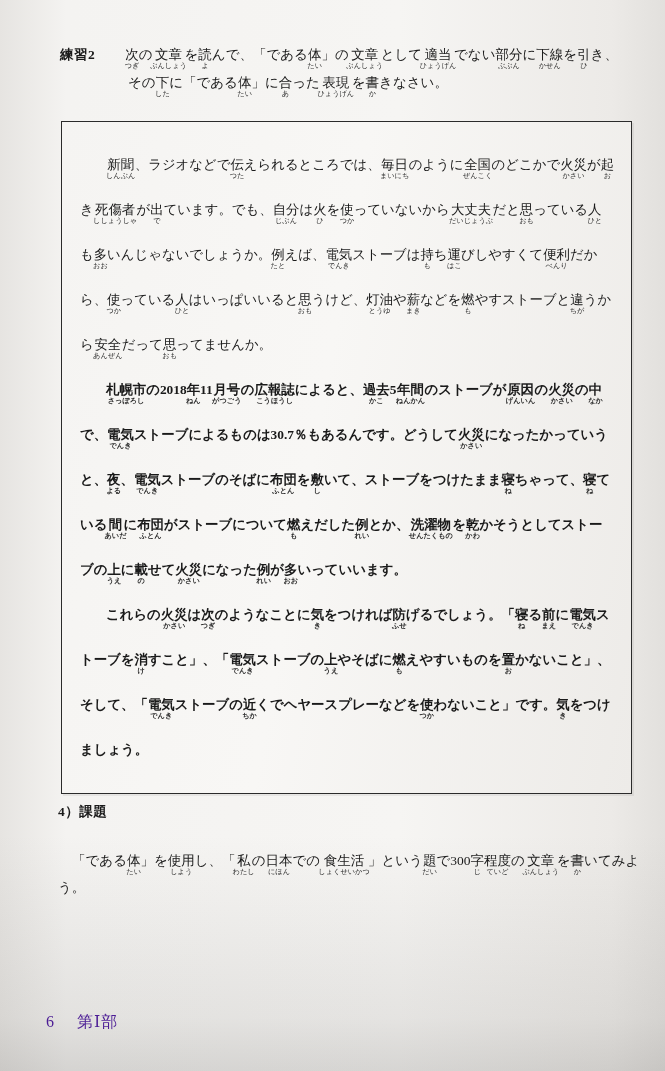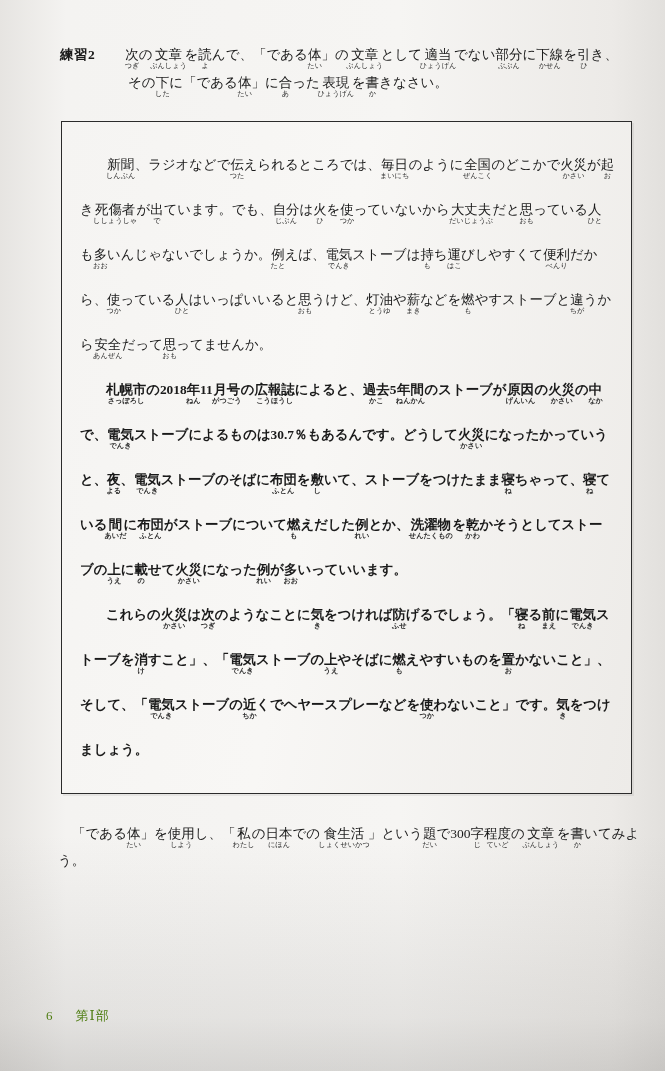--- a/index.html
+++ b/index.html
@@ -108,24 +108,24 @@
     margin-top: 22px;
   }
   .section4 .s-body .indent {
     width: 14px;
   }
 
   
   .footer {
     position: absolute;
     left: 46px;
-    bottom: 46px;
-    font-size: 13px;
+    bottom: 38px;
+    font-size: 16px;
     letter-spacing: 1px;
-    color: #4d7c0f;
+    color: #4c1d95;
   }
   .footer .pg {
     margin-right: 22px;
   }
 </style>
 </head>
 <body>
 
 <div class="page-scan"></div>
 <div class="page-scan bottom-shade"></div>
@@ -147,20 +147,21 @@
       <p class="para"><span class="indent"></span><ruby>新聞<rt>しんぶん</rt></ruby>、ラジオなどで<ruby>伝<rt>つた</rt></ruby>えられるところでは、<ruby>毎日<rt>まいにち</rt></ruby>のように<ruby>全国<rt>ぜんこく</rt></ruby>のどこかで<ruby>火災<rt>かさい</rt></ruby>が<ruby>起<rt>お</rt></ruby>き<ruby>死傷者<rt>ししょうしゃ</rt></ruby>が<ruby>出<rt>で</rt></ruby>ています。でも、<ruby>自分<rt>じぶん</rt></ruby>は<ruby>火<rt>ひ</rt></ruby>を<ruby>使<rt>つか</rt></ruby>っていないから<ruby>大丈夫<rt>だいじょうぶ</rt></ruby>だと<ruby>思<rt>おも</rt></ruby>っている<ruby>人<rt>ひと</rt></ruby>も<ruby>多<rt>おお</rt></ruby>いんじゃないでしょうか。<ruby>例<rt>たと</rt></ruby>えば、<ruby>電気<rt>でんき</rt></ruby>ストーブは<ruby>持<rt>も</rt></ruby>ち<ruby>運<rt>はこ</rt></ruby>びしやすくて<ruby>便利<rt>べんり</rt></ruby>だから、<ruby>使<rt>つか</rt></ruby>っている<ruby>人<rt>ひと</rt></ruby>はいっぱいいると<ruby>思<rt>おも</rt></ruby>うけど、<ruby>灯油<rt>とうゆ</rt></ruby>や<ruby>薪<rt>まき</rt></ruby>などを<ruby>燃<rt>も</rt></ruby>やすストーブと<ruby>違<rt>ちが</rt></ruby>うから<ruby>安全<rt>あんぜん</rt></ruby>だって<ruby>思<rt>おも</rt></ruby>ってませんか。</p>
 
       <p class="para"><span class="indent"></span><ruby>札幌市<rt>さっぽろし</rt></ruby>の2018<ruby>年<rt>ねん</rt></ruby>11<ruby>月号<rt>がつごう</rt></ruby>の<ruby>広報誌<rt>こうほうし</rt></ruby>によると、<ruby>過去<rt>かこ</rt></ruby>5<ruby>年間<rt>ねんかん</rt></ruby>のストーブが<ruby>原因<rt>げんいん</rt></ruby>の<ruby>火災<rt>かさい</rt></ruby>の<ruby>中<rt>なか</rt></ruby>で、<ruby>電気<rt>でんき</rt></ruby>ストーブによるものは30.7％もあるんです。どうして<ruby>火災<rt>かさい</rt></ruby>になったかっていうと、<ruby>夜<rt>よる</rt></ruby>、<ruby>電気<rt>でんき</rt></ruby>ストーブのそばに<ruby>布団<rt>ふとん</rt></ruby>を<ruby>敷<rt>し</rt></ruby>いて、ストーブをつけたまま<ruby>寝<rt>ね</rt></ruby>ちゃって、<ruby>寝<rt>ね</rt></ruby>ている<ruby>間<rt>あいだ</rt></ruby>に<ruby>布団<rt>ふとん</rt></ruby>がストーブについて<ruby>燃<rt>も</rt></ruby>えだした<ruby>例<rt>れい</rt></ruby>とか、<ruby>洗濯物<rt>せんたくもの</rt></ruby>を<ruby>乾<rt>かわ</rt></ruby>かそうとしてストーブの<ruby>上<rt>うえ</rt></ruby>に<ruby>載<rt>の</rt></ruby>せて<ruby>火災<rt>かさい</rt></ruby>になった<ruby>例<rt>れい</rt></ruby>が<ruby>多<rt>おお</rt></ruby>いっていいます。</p>
 
       <p class="para"><span class="indent"></span>これらの<ruby>火災<rt>かさい</rt></ruby>は<ruby>次<rt>つぎ</rt></ruby>のようなことに<ruby>気<rt>き</rt></ruby>をつければ<ruby>防<rt>ふせ</rt></ruby>げるでしょう。「<ruby>寝<rt>ね</rt></ruby>る<ruby>前<rt>まえ</rt></ruby>に<ruby>電気<rt>でんき</rt></ruby>ストーブを<ruby>消<rt>け</rt></ruby>すこと」、「<ruby>電気<rt>でんき</rt></ruby>ストーブの<ruby>上<rt>うえ</rt></ruby>やそばに<ruby>燃<rt>も</rt></ruby>えやすいものを<ruby>置<rt>お</rt></ruby>かないこと」、そして、「<ruby>電気<rt>でんき</rt></ruby>ストーブの<ruby>近<rt>ちか</rt></ruby>くでヘヤースプレーなどを<ruby>使<rt>つか</rt></ruby>わないこと」です。<ruby>気<rt>き</rt></ruby>をつけましょう。</p>
 
     </div>
   </div>
 
   <div class="section4">
+    <div class="s-title">4）課題</div>
     <div class="s-body">
       <span class="indent"></span>「である<ruby>体<rt>たい</rt></ruby>」を<ruby>使用<rt>しよう</rt></ruby>し、「<ruby>私<rt>わたし</rt></ruby>の<ruby>日本<rt>にほん</rt></ruby>での<ruby>食生活<rt>しょくせいかつ</rt></ruby>」という<ruby>題<rt>だい</rt></ruby>で300<ruby>字<rt>じ</rt></ruby><ruby>程度<rt>ていど</rt></ruby>の<ruby>文章<rt>ぶんしょう</rt></ruby>を<ruby>書<rt>か</rt></ruby>いてみよう。
     </div>
   </div>
 
   <div class="footer">
     <span class="pg">6</span><span>第Ⅰ部</span>
   </div>
 
 </div>

